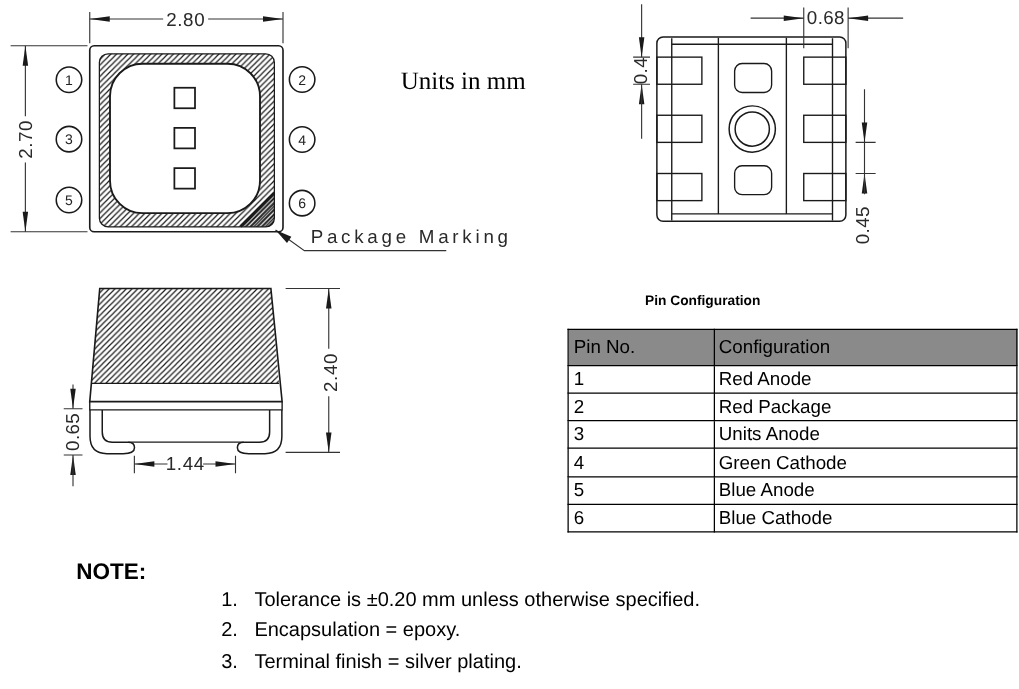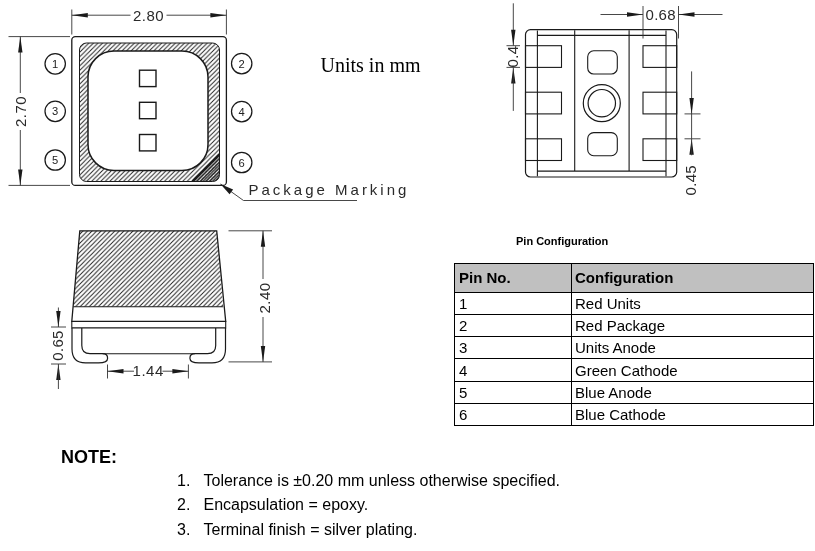--- a/index.html
+++ b/index.html
@@ -2,21 +2,21 @@
 <html><head><meta charset="utf-8"><style>
 html,body{margin:0;padding:0;background:#fff;}
 #c{position:relative;width:815px;height:551px;background:#fff;overflow:hidden;
    font-family:"Liberation Sans",sans-serif;filter:grayscale(1);}
 #c svg text{font-family:"Liberation Sans",sans-serif;}
 .abs{position:absolute;}
 #units{font-family:"Liberation Serif",serif;font-size:20px;color:#000;left:320.5px;top:53.7px;}
 #ptitle{font-size:11px;font-weight:bold;left:516px;top:235px;color:#000;}
 table{position:absolute;left:454px;top:263px;border-collapse:collapse;table-layout:fixed;width:360px;}
 td{border:1.4px solid #000;font-size:15px;color:#000;padding:0 0 0 4px;vertical-align:middle;}
-tr.hdr td{background:#f0abfc;font-weight:bold;height:27.5px;}
+tr.hdr td{background:#0ea5e9;font-weight:normal;height:27.5px;}
 td.c1{width:112px;}
 td.c2{padding-left:3px;}
 tr{height:22.3px;}
 #note{left:61px;top:446.5px;font-size:18px;font-weight:bold;color:#000;}
 .ni{left:129px;font-size:16px;color:#000;margin-left:48px;}
 .ni b{display:inline-block;width:26.5px;font-weight:normal;}
 </style></head><body>
 <div id="c">
 <svg width="815" height="551" viewBox="0 0 815 551">
 <defs>
@@ -136,21 +136,21 @@
 <div class="abs" id="units">Units in mm</div>
 <div class="abs" id="ptitle">Pin Configuration</div>
 <table>
       <tbody>
 <tr class="hdr">
           <td class="c1">Pin No.</td>
           <td class="c2">Configuration</td>
         </tr>
 <tr>
           <td class="c1">1</td>
-          <td class="c2">Red Units</td>
+          <td class="c2">Red Anode</td>
         </tr>
 <tr>
           <td class="c1">2</td>
           <td class="c2">Red Package</td>
         </tr>
 <tr>
           <td class="c1">3</td>
           <td class="c2">Units Anode</td>
         </tr>
 <tr>

